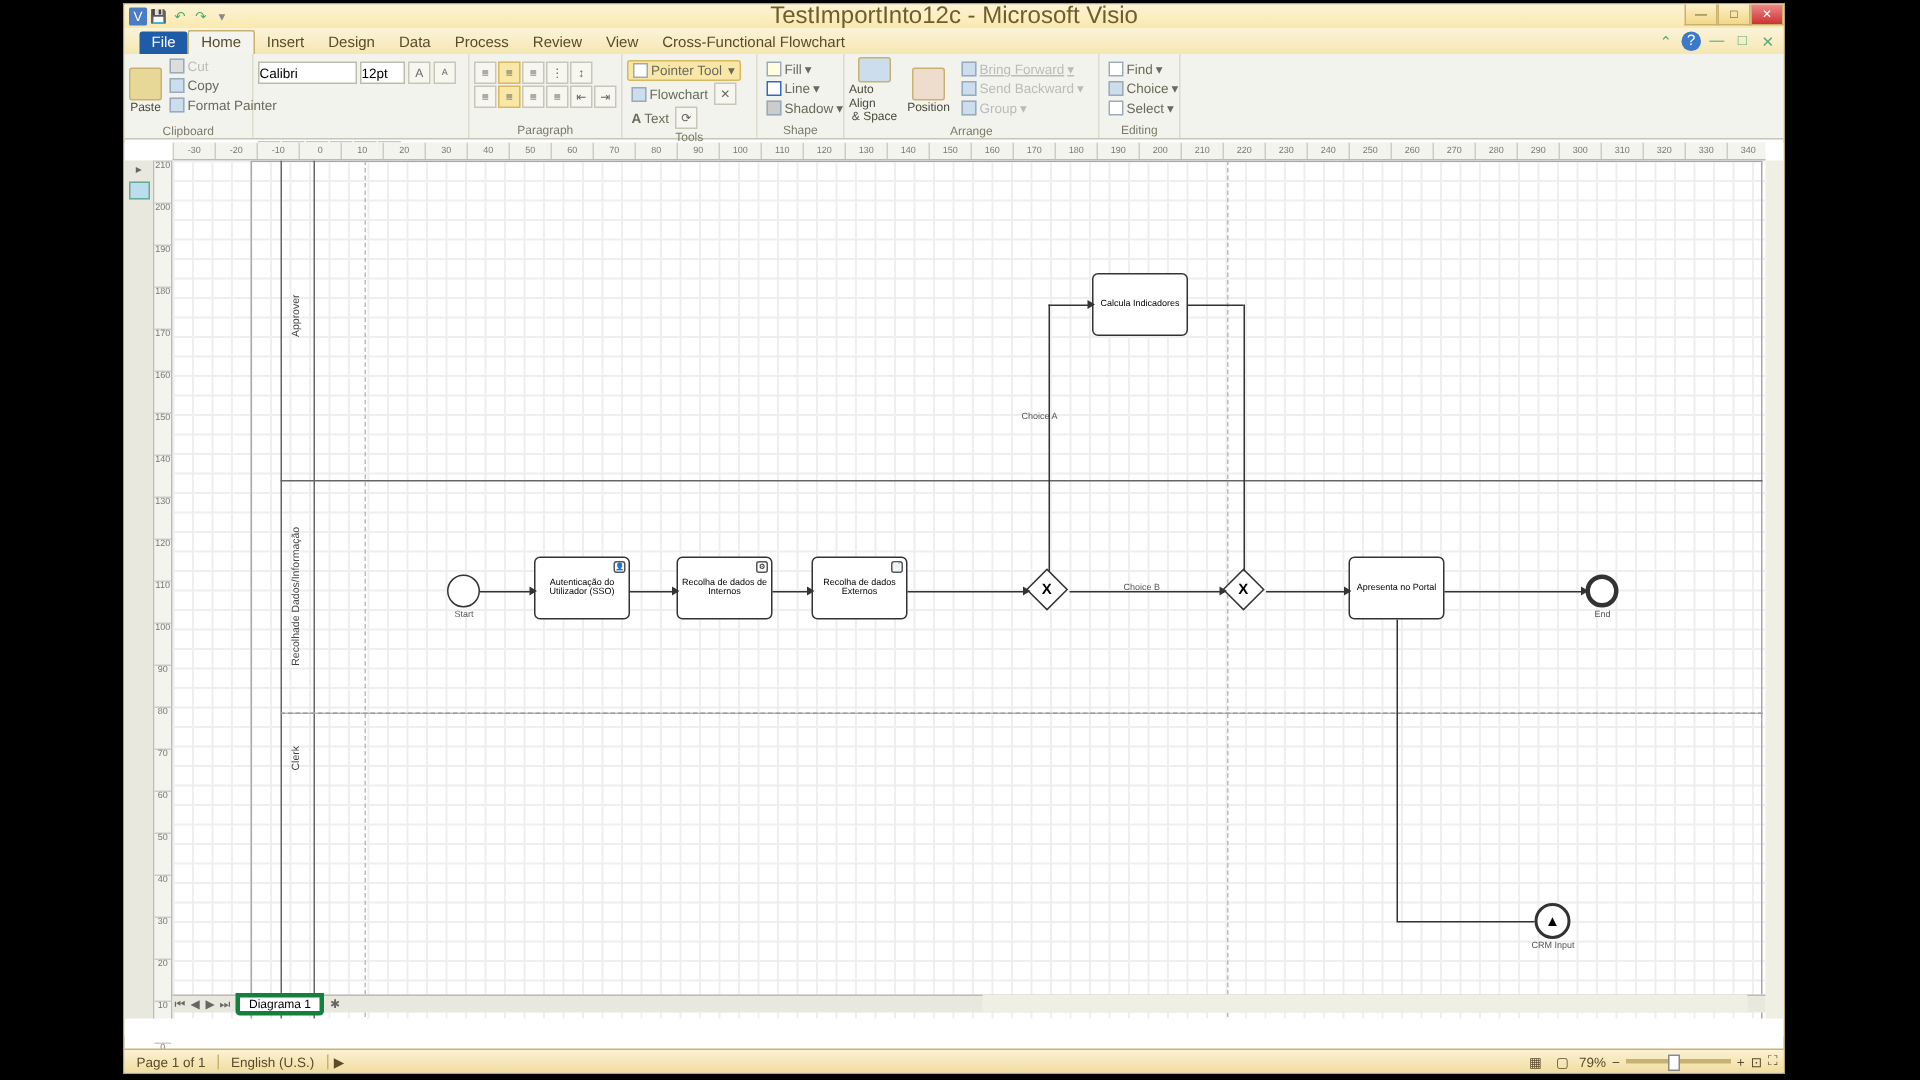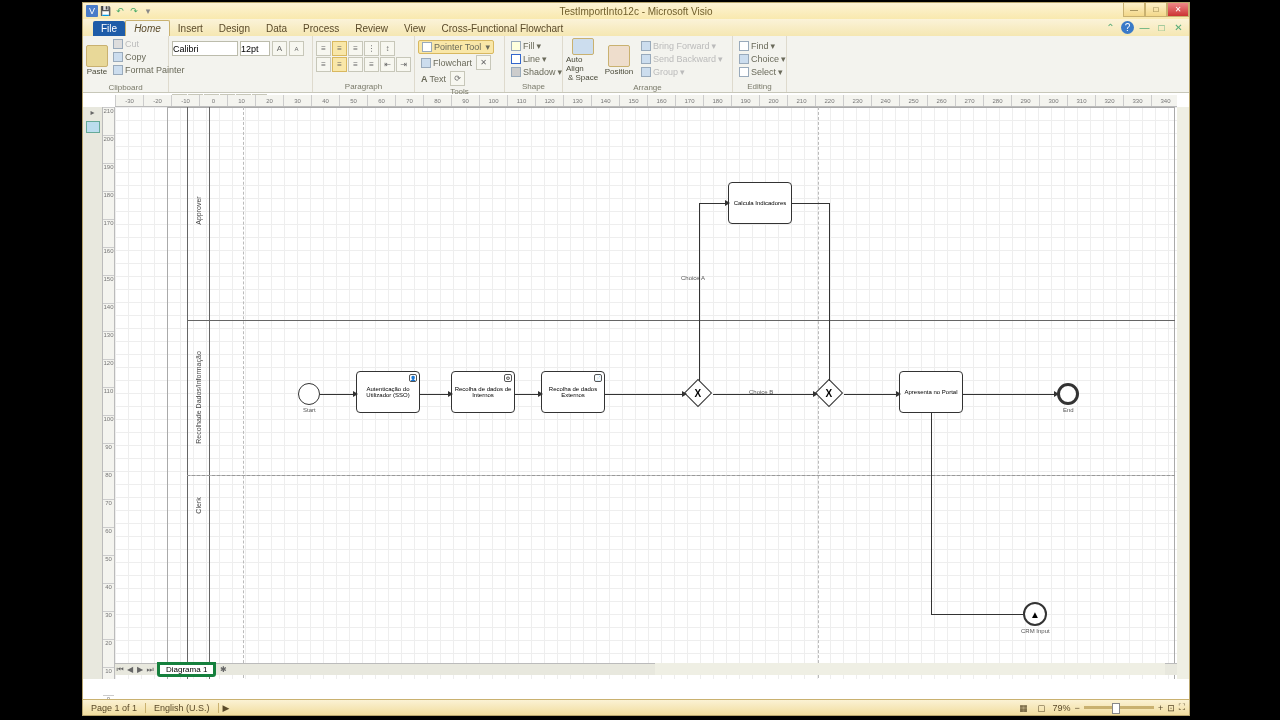--- a/index.html
+++ b/index.html
@@ -1,28 +1,28 @@
 <!DOCTYPE html>
 <html><head>
 <meta charset="utf-8">
 <style>
 * { margin: 0; padding: 0; box-sizing: border-box; font-family: 'Segoe UI', Tahoma, sans-serif; }
 body { width: 1280px; height: 720px; background: #000; overflow: hidden; position: relative; }
 .app-window { position: absolute; left: 82px; top: 2px; width: 1108px; height: 714px; background: #fff; border: 1px solid #b8a56e; }
 .titlebar { height: 16px; background: linear-gradient(#fdf3d5,#f9e9ae); display: flex; align-items: center; font-size: 9px; position: relative; }
 .titlebar .icons { display: flex; gap: 2px; padding: 0 3px; }
 .titlebar .icons span { width: 12px; height: 12px; display: inline-flex; align-items: center; justify-content: center; font-size: 9px; color: #4a6; }
-.title-text { position: absolute; left: 50%; transform: translateX(-50%); color: #6f5d2a; font-size: 10px; }
+.title-text { position: absolute; left: 50%; transform: translateX(-50%); color: #6f5d2a; font-size: 16px; }
 .win-controls { position: absolute; right: 0; top: 0; display: flex; }
 .win-btn { width: 22px; height: 14px; background: linear-gradient(#fdf0c8,#f3d88a); border: 1px solid #c9b170; border-top: none; display: flex; align-items: center; justify-content: center; font-size: 8px; color: #5a4a1a; }
 .win-btn.close { background: linear-gradient(#e88,#c33); color: #fff; }
 .ribbon-tabs { height: 17px; background: linear-gradient(#fbf3d9,#f5e7b2); display: flex; align-items: flex-end; font-size: 10px; padding-left: 10px; position:relative; }
 .ribbon-tab { padding: 2px 8px; color: #5a4a2a; cursor: pointer; margin-top: 18px; }
 .ribbon-tab.file { background: #1e5ca8; color: #fff; border-radius: 2px 2px 0 0; }
-.ribbon-tab.active { background: #f4f4ef; border: 1px solid #c9b170; border-bottom: none; border-radius: 2px 2px 0 0; font-style: italic; }
+.ribbon-tab.active { background: #f4f4ef; border: 1px solid #c9b170; border-bottom: none; border-radius: 2px 2px 0 0; }
 .ribbon-right-icons { position:absolute; right:4px; top:2px; display:flex; gap:4px; }
 .ribbon-right-icons span { width:13px; height:13px; font-size:10px; color:#5a7; display:flex; align-items:center;justify-content:center;}
 .ribbon-content { height: 57px; background: #f3f3ee; border-bottom: 1px solid #c7c7b9; display: flex; }
 .ribbon-group { border-right: 1px solid #dedacd; display: flex; flex-direction: column; justify-content: space-between; padding: 2px 3px 0 3px; }
 .group-label { font-size: 8px; color: #7a7a6a; text-align: center; padding: 1px 0; }
 .group-body { flex: 1; display: flex; align-items: flex-start; gap: 2px; }
 .big-btn { display: flex; flex-direction: column; align-items: center; justify-content: center; width: 34px; height: 44px; font-size: 8px; color: #4a4a3a; }
 .big-btn .ico { width: 22px; height: 22px; background: #e8d898; border: 1px solid #c9b170; border-radius: 2px; }
 .small-btn { font-size: 9px; color: #6a6a5a; padding: 1px 3px; display: flex; align-items: center; gap: 2px; white-space:nowrap; }
 .small-btn .ico { width: 10px; height: 10px; background: #cde; border: 1px solid #9ab; display:inline-block; }
@@ -219,21 +219,21 @@
         <div class="big-btn">
             <div class="ico" style="background:#cde;"></div>
             <span>Auto Align</span>
             <span>&amp; Space</span>
           </div>
         <div class="big-btn">
             <div class="ico" style="background:#edc;"></div>
             <span>Position</span>
           </div>
         <div class="toolbar-stack" style="padding-top:2px;">
-          <div class="small-btn" style="color:#bbb;"><span class="ico"></span><span>Bring Forward</span> ▾</div>
+          <div class="small-btn" style="color:#bbb;text-decoration:underline;"><span class="ico"></span><span>Bring Forward</span> ▾</div>
           <div class="small-btn" style="color:#bbb;"><span class="ico"></span><span>Send Backward</span> ▾</div>
           <div class="small-btn" style="color:#bbb;"><span class="ico"></span><span>Group</span> ▾</div>
         </div>
       </div>
       <div class="group-label">Arrange</div>
     </div>
 
     <div class="ribbon-group" style="width:54px;">
       <div class="group-body toolbar-stack" style="padding-top:2px;">
         <div class="small-btn"><span class="ico" style="background:#fff;"></span><span>Find</span> ▾</div>

